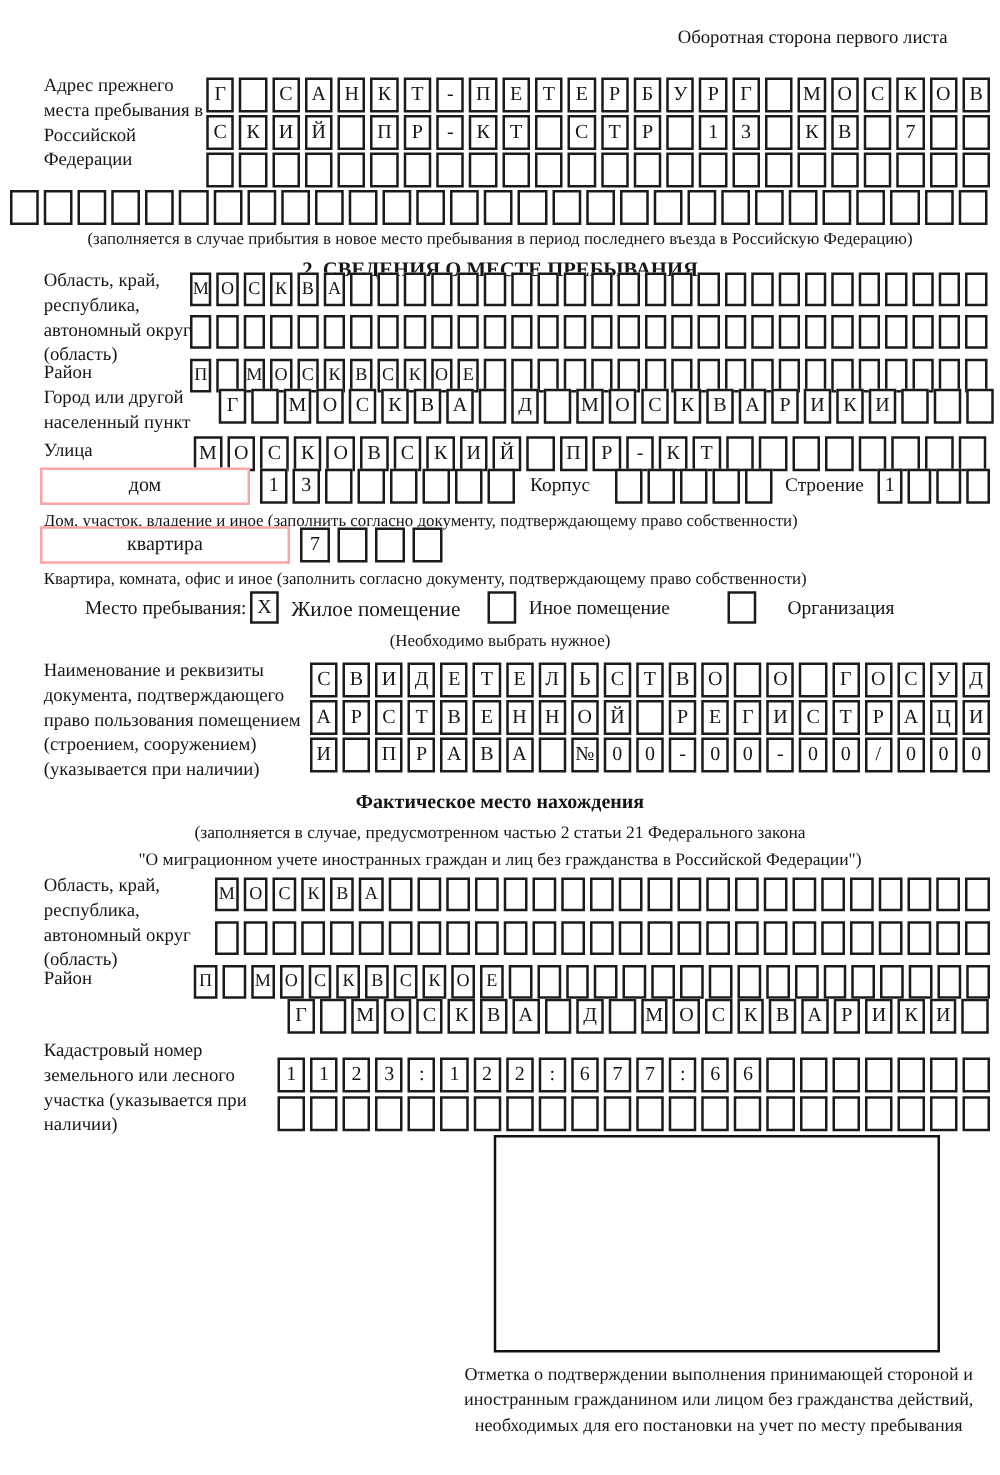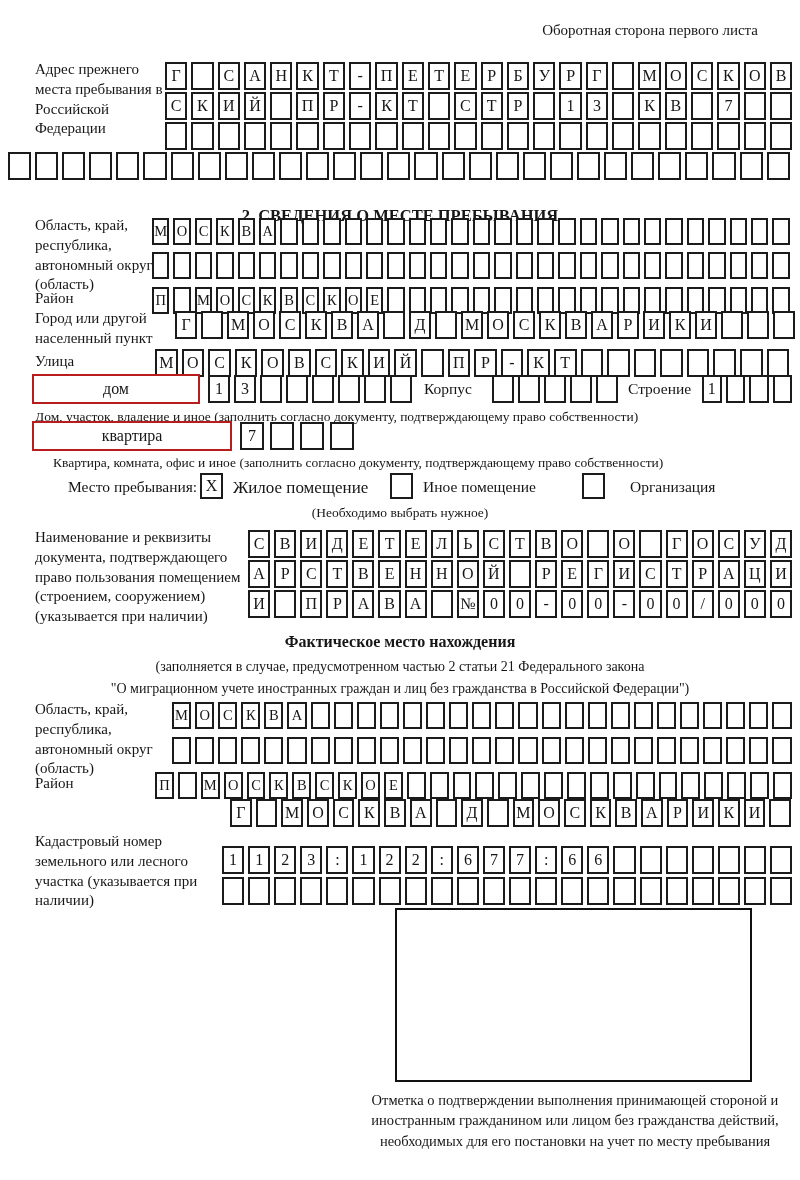--- a/index.html
+++ b/index.html
@@ -7,21 +7,21 @@
         font-family:"Liberation Serif","DejaVu Serif",serif;color:#161616;}
   .abs{position:absolute;}
   .lab{position:absolute;font-size:15px;line-height:1.32;}
   .note{position:absolute;font-size:13.5px;line-height:1.3;}
   .ttl{position:absolute;left:0;width:100%;text-align:center;font-weight:bold;font-size:16.5px;}
   .ctr{position:absolute;left:0;width:100%;text-align:center;}
   .boxrow{position:absolute;display:flex;gap:var(--gap,4px);}
   .cb{box-sizing:border-box;flex:none;width:var(--bw,22px);height:28px;border:2px solid #1b1b1b;
       display:flex;align-items:center;justify-content:center;font-size:16px;background:#fff;}
   .h27 .cb{height:27px;font-size:14.5px;}
-  .nbox{position:absolute;box-sizing:border-box;height:30px;border:2px solid #b91c1c;
+  .nbox{position:absolute;box-sizing:border-box;height:30px;border:2px solid #fca5a5;
         display:flex;align-items:center;justify-content:center;font-size:16px;background:#fff;}
   .chk{position:absolute;box-sizing:border-box;width:23px;height:26px;border:2px solid #1b1b1b;
        display:flex;align-items:center;justify-content:center;font-size:16px;background:#fff;}
   .stamp{position:absolute;box-sizing:border-box;border:2px solid #111;background:#fff;}
 </style>
 </head>
 <body>
 
 <div class="page">
 
@@ -130,20 +130,21 @@
       <div class="cb"></div>
       <div class="cb"></div>
       <div class="cb"></div>
       <div class="cb"></div>
       <div class="cb"></div>
       <div class="cb"></div>
       <div class="cb"></div>
       <div class="cb"></div>
       <div class="cb"></div>
     </div>
+  <div class="note ctr" style="top:182px;">(заполняется в случае прибытия в новое место пребывания в период последнего въезда в Российскую Федерацию)</div>
 
   <div class="ttl" style="top:206px;">2. СВЕДЕНИЯ О МЕСТЕ ПРЕБЫВАНИЯ</div>
 
   <div class="lab" style="top:216px;left:35px;width:118px;">Область, край, республика, автономный округ (область)</div>
   <div class="boxrow h27" style="top:218px;left:152px;--bw:17.4px;">
       <div class="cb">М</div>
       <div class="cb">О</div>
       <div class="cb">С</div>
       <div class="cb">К</div>
       <div class="cb">В</div>
@@ -324,21 +325,21 @@
     </div>
   <div class="note" style="top:408px;left:35px;">Дом, участок, владение и иное (заполнить согласно документу, подтверждающему право собственности)</div>
 
   <div class="nbox" style="top:421px;left:32px;width:200px;">квартира</div>
   <div class="boxrow" style="top:422px;left:240px;--bw:24px;--gap:6px;">
       <div class="cb">7</div>
       <div class="cb"></div>
       <div class="cb"></div>
       <div class="cb"></div>
     </div>
-  <div class="note" style="top:454px;left:35px;margin-left:18px;">Квартира, комната, офис и иное (заполнить согласно документу, подтверждающему право собственности)</div>
+  <div class="note" style="top:454px;left:35px;">Квартира, комната, офис и иное (заполнить согласно документу, подтверждающему право собственности)</div>
 
   <div class="lab" style="top:477px;left:35px;font-size:15.5px;margin-left:33px;">Место пребывания:</div>
   <div class="chk" style="top:473px;left:200px;">X</div>
   <div class="lab" style="top:477px;left:233px;font-size:17px;">Жилое помещение</div>
   <div class="chk" style="top:473px;left:390px;"></div>
   <div class="lab" style="top:477px;left:423px;font-size:15.5px;">Иное помещение</div>
   <div class="chk" style="top:473px;left:582px;"></div>
   <div class="lab" style="top:477px;left:630px;font-size:15.5px;">Организация</div>
   <div class="note" style="top:504px;left:280px;width:240px;text-align:center;">(Необходимо выбрать нужное)</div>
 

